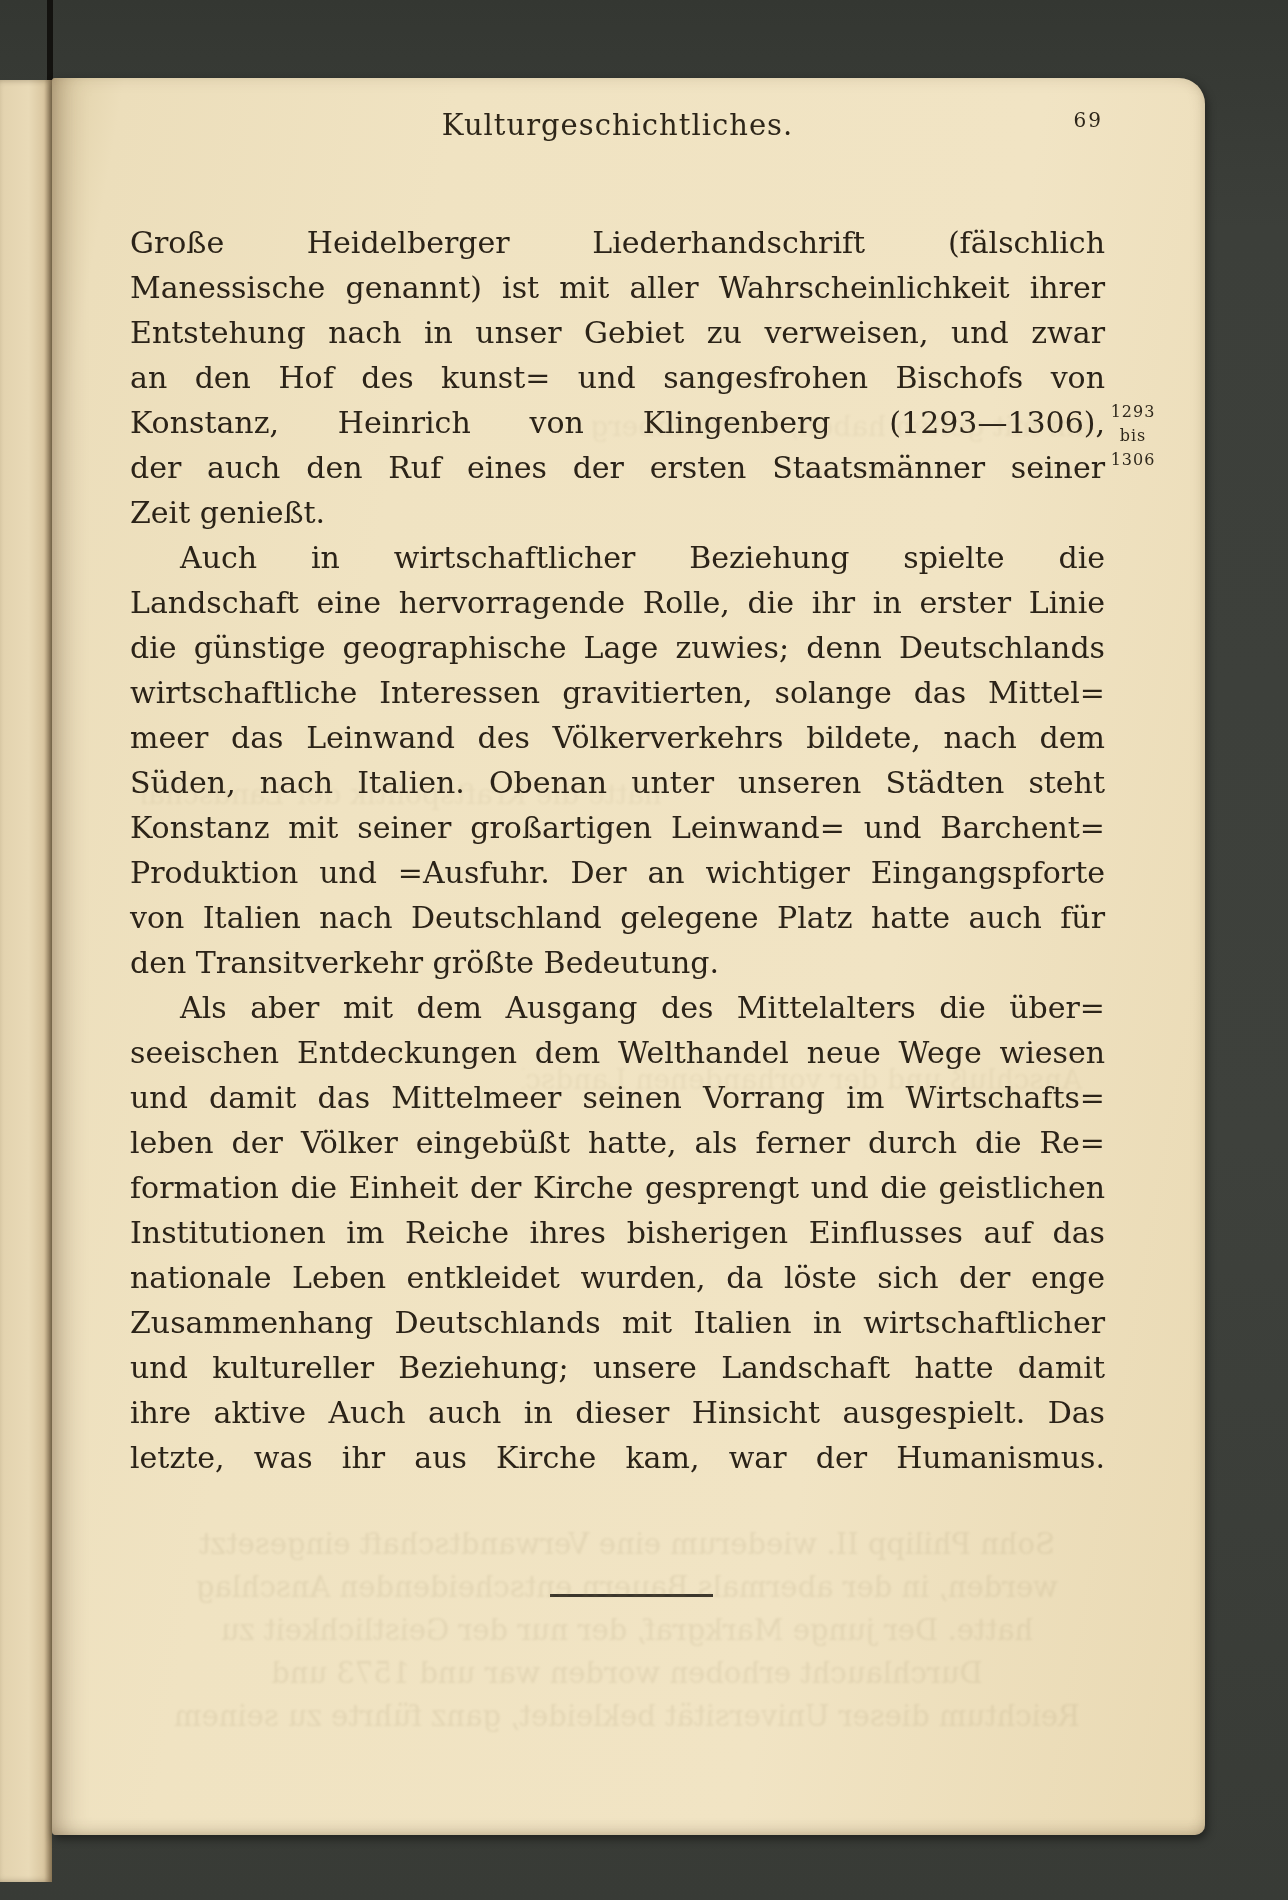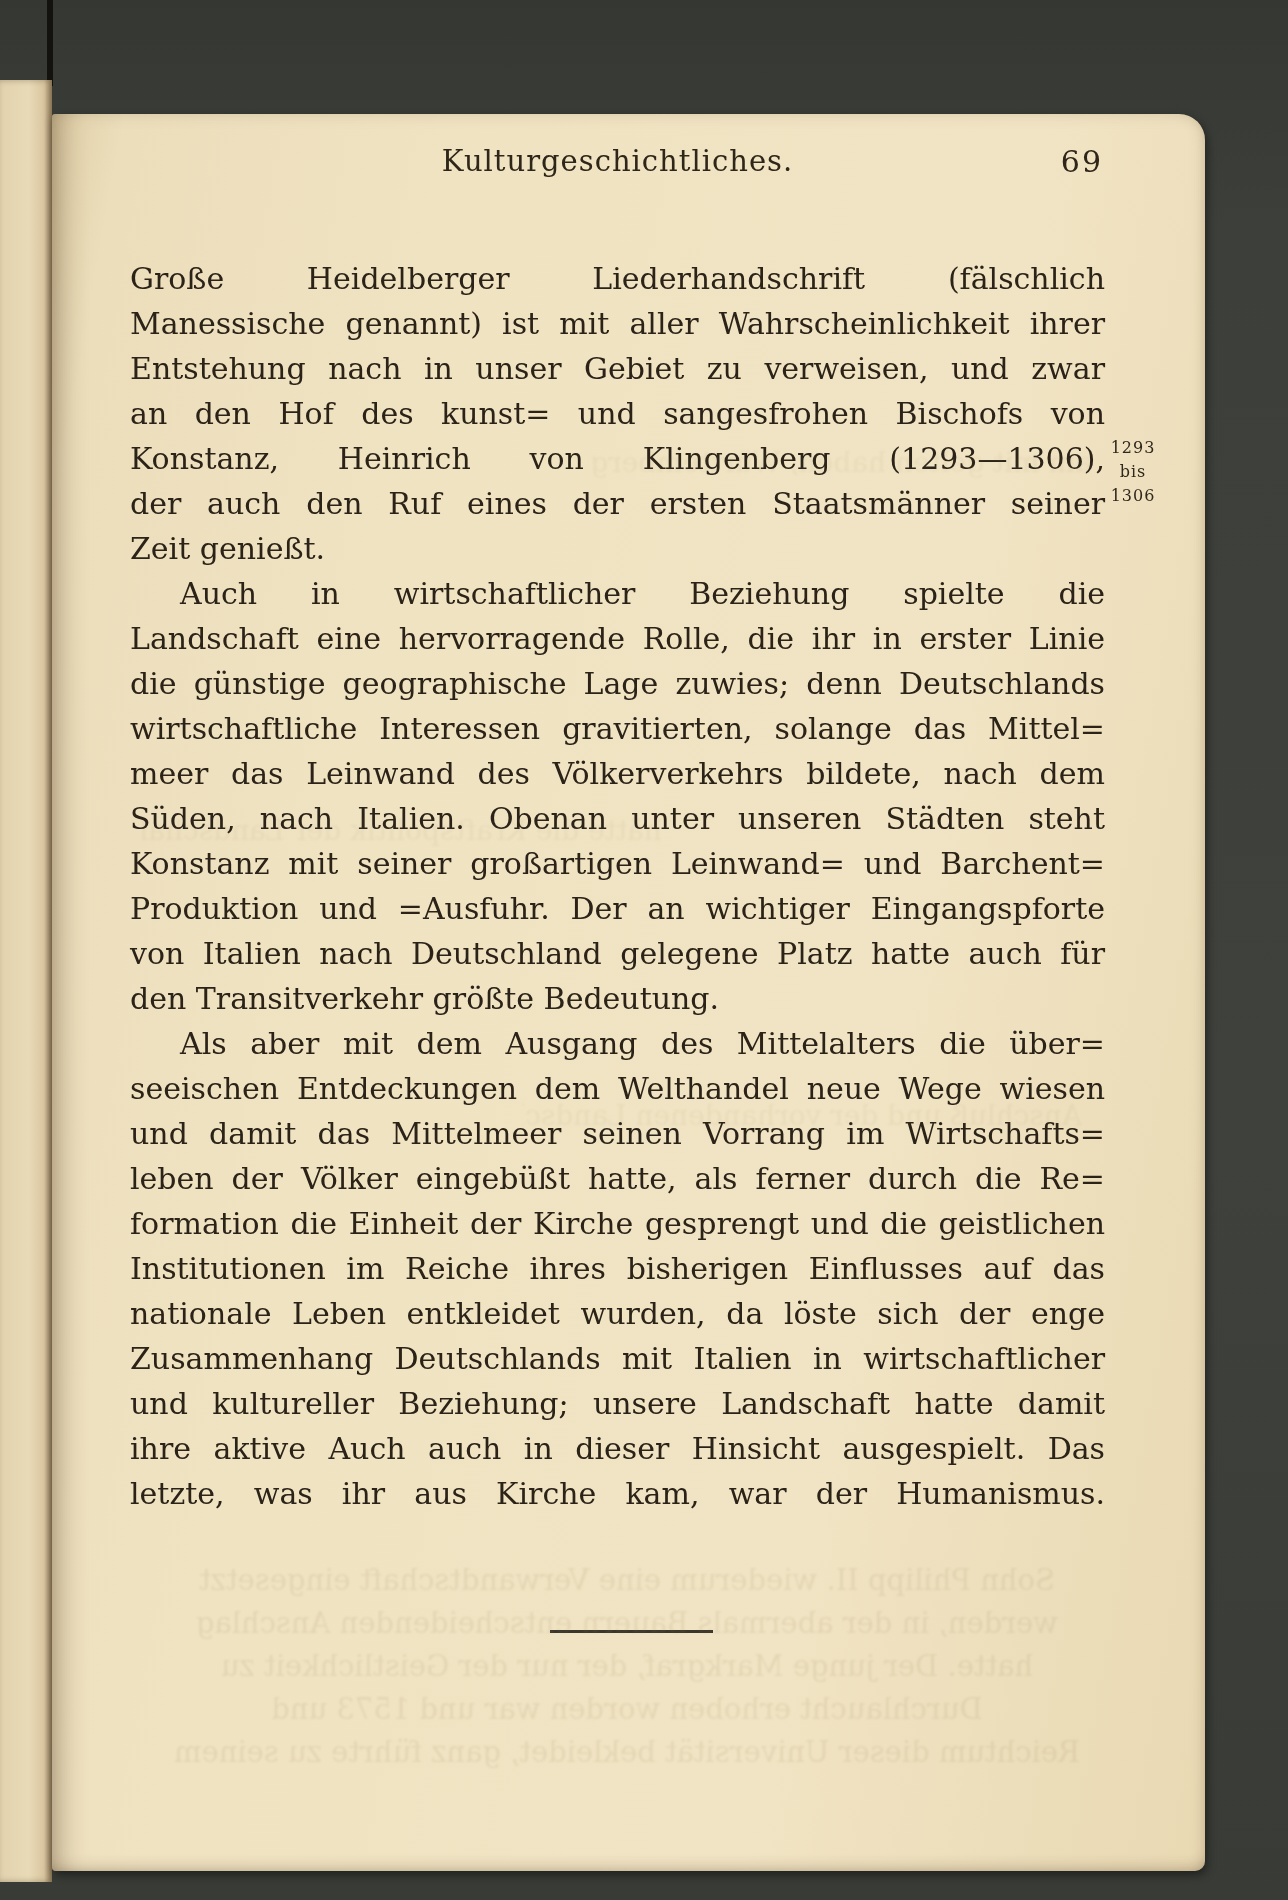--- a/index.html
+++ b/index.html
@@ -45,21 +45,20 @@
     top: 78px;
     width: 1153px;
     height: 1757px;
     background: linear-gradient(100deg, #dfcfa7 0%, #ecdebb 5%, #f0e3c2 28%, #f1e4c4 68%, #e9d9b3 100%);
     border-radius: 3px 26px 10px 4px;
     box-shadow:
       inset 22px 0 30px -18px rgba(70,45,20,0.45),
       inset -8px 0 16px -10px rgba(70,45,20,0.28),
       inset 0 -10px 18px -12px rgba(70,45,20,0.30),
       2px 4px 10px rgba(0,0,0,0.45);
-    margin-top: 36px;
   }
   #header {
     position: absolute;
     left: 78px;
     top: 30px;
     width: 975px;
     height: 44px;
   }
   #running-title {
     position: absolute;
@@ -67,21 +66,21 @@
     right: 0;
     text-align: center;
     font-size: 29px;
     letter-spacing: 1px;
     color: #2e2619;
   }
   #page-number {
     position: absolute;
     right: 2px;
     top: 0;
-    font-size: 30px;
+    font-size: 20px;
     letter-spacing: 2px;
     color: #2e2619;
   }
   #body-text {
     position: absolute;
     left: 78px;
     top: 142px;
     width: 975px;
     color: #2b2318;
   }

